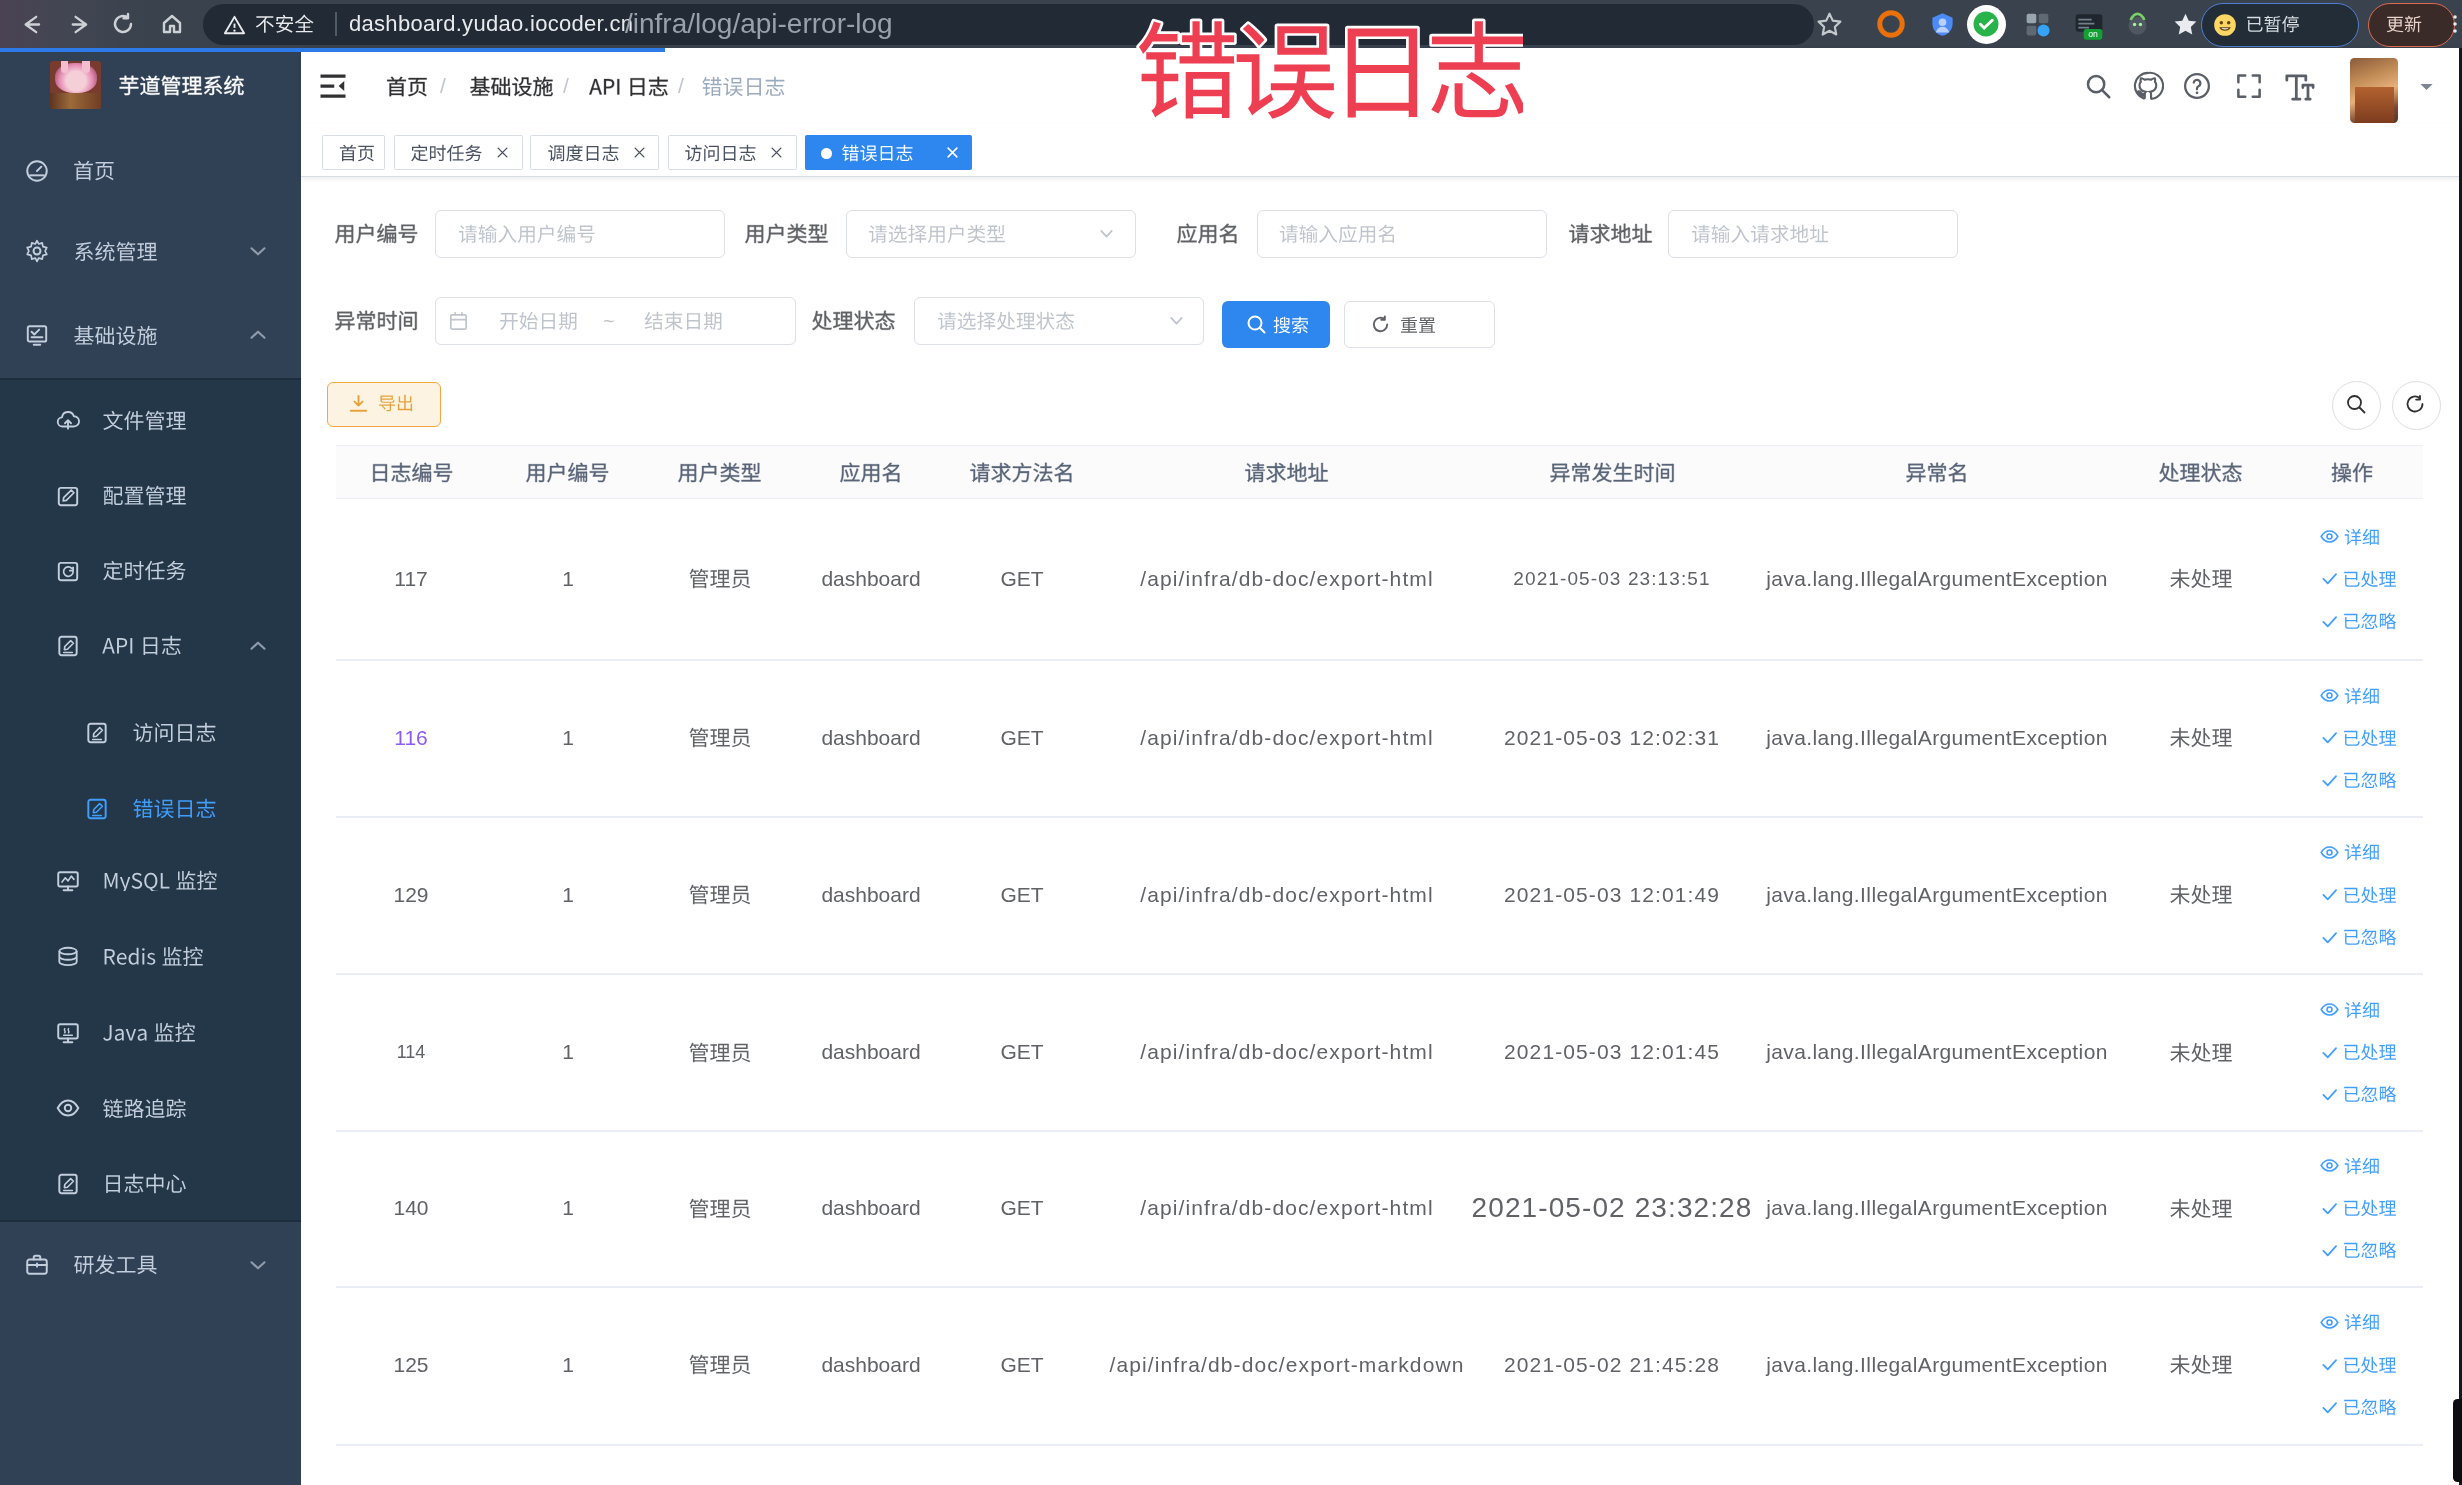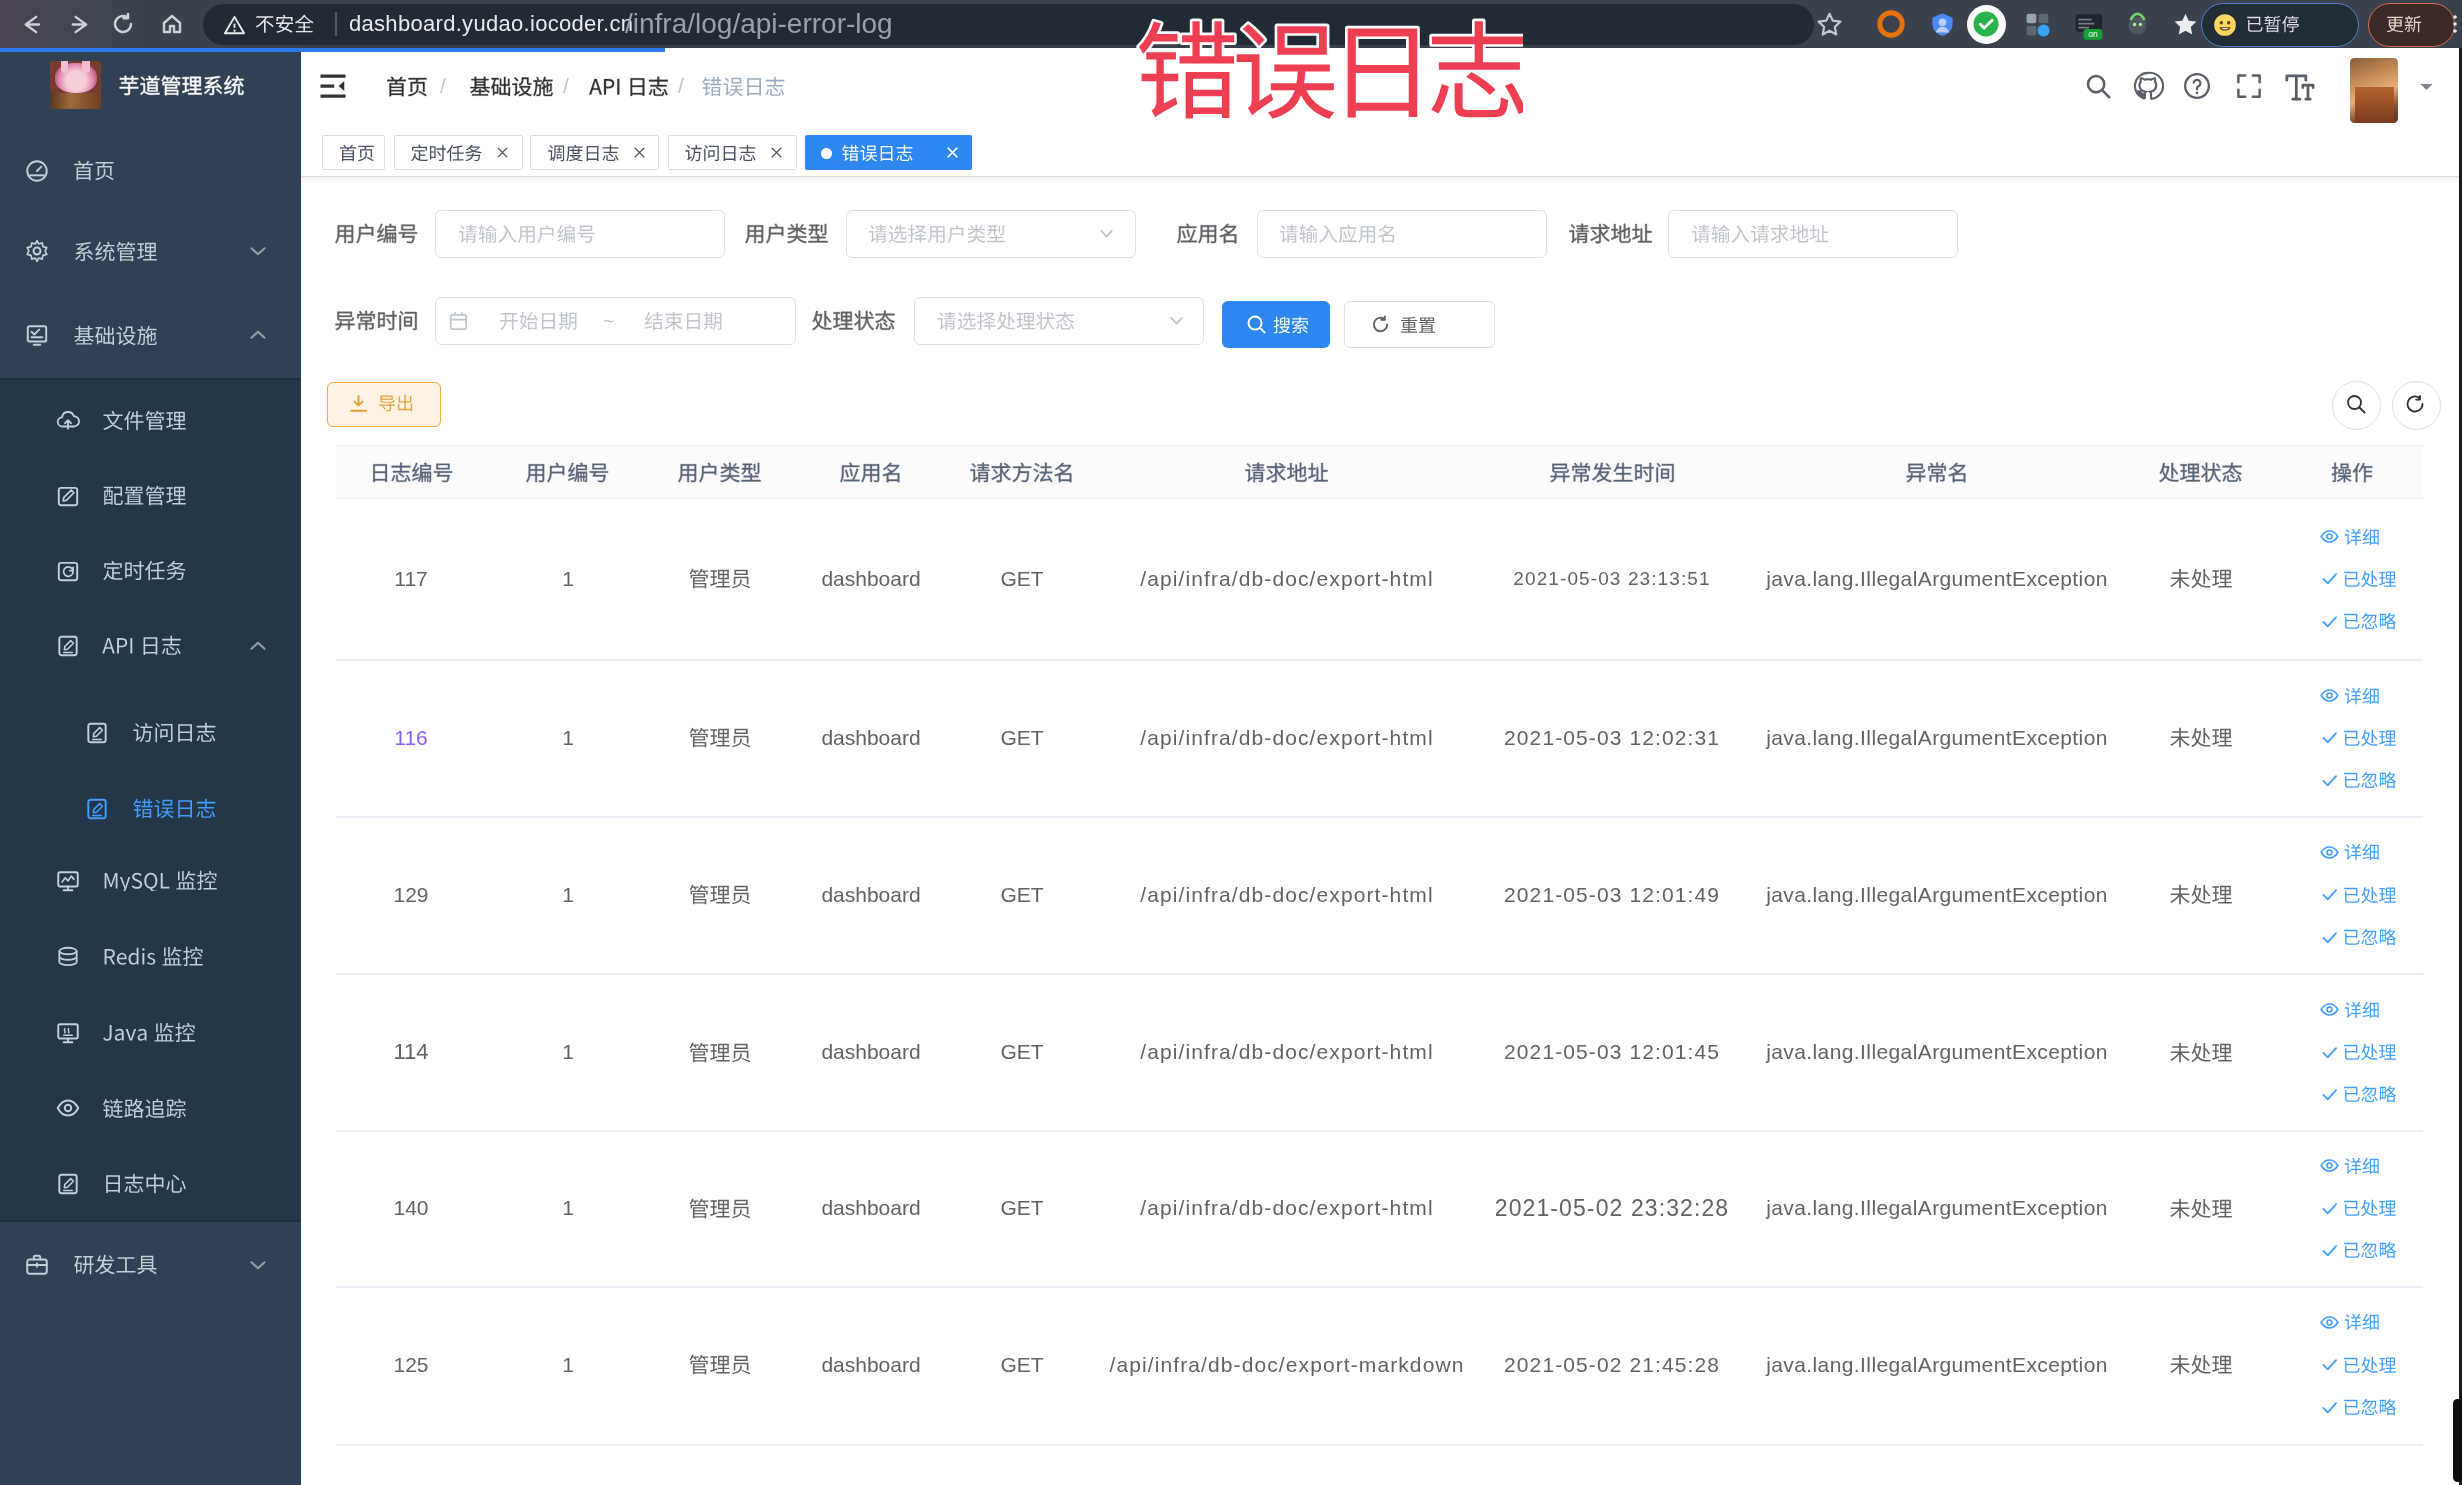--- a/index.html
+++ b/index.html
@@ -1039,21 +1039,21 @@
   </svg>
 <svg class="a" style="left:2319px;top:927px;" width="21" height="21" viewBox="0 0 24 24" fill="none">
     <path d="M5 12.5 L10 17.5 L19.5 7" stroke="#409eff" stroke-width="2" stroke-linecap="round" stroke-linejoin="round"></path>
   </svg>
 <svg class="a" style="left:2342px;top:928px;" width="55" height="18" viewBox="0 0 3000 1000" fill="#409eff">
     <use href="#g5df2" x="0" width="1000" height="1000"></use>
     <use href="#g5ffd" x="1000" width="1000" height="1000"></use>
     <use href="#g7565" x="2000" width="1000" height="1000"></use>
   </svg>
 <div class="a" style="left:336px;top:973px;width:2087px;height:1.5px;background:#ebeef5;"></div>
-<div class="a" style="left:411px;top:1039px;font-size:22px;color:#606266;font-weight:400;line-height:26px;transform:translateX(-50%);">114</div>
+<div class="a" style="left:411px;top:1039px;font-size:18px;color:#606266;font-weight:400;line-height:26px;transform:translateX(-50%);">114</div>
 <div class="a" style="left:568px;top:1039px;font-size:21px;color:#606266;font-weight:400;line-height:26px;transform:translateX(-50%);">1</div>
 <svg class="a" style="left:688px;top:1042px;" width="64" height="21" viewBox="0 0 3000 1000" fill="#606266">
     <use href="#g7ba1" x="0" width="1000" height="1000"></use>
     <use href="#g7406" x="1000" width="1000" height="1000"></use>
     <use href="#g5458" x="2000" width="1000" height="1000"></use>
   </svg>
 <div class="a" style="left:871px;top:1039px;font-size:21px;color:#606266;font-weight:400;line-height:26px;transform:translateX(-50%);">dashboard</div>
 <div class="a" style="left:1022px;top:1039px;font-size:21px;color:#606266;font-weight:400;line-height:26px;transform:translateX(-50%);">GET</div>
 <div class="a" style="left:1287px;top:1039px;font-size:21px;color:#606266;font-weight:400;line-height:26px;letter-spacing:1.1px;transform:translateX(-50%);">/api/infra/db-doc/export-html</div>
 <div class="a" style="left:1612px;top:1039px;font-size:21px;color:#606266;font-weight:400;line-height:26px;letter-spacing:1.1px;transform:translateX(-50%);">2021-05-03 12:01:45</div>
@@ -1091,21 +1091,21 @@
 <div class="a" style="left:411px;top:1195px;font-size:21px;color:#606266;font-weight:400;line-height:26px;transform:translateX(-50%);">140</div>
 <div class="a" style="left:568px;top:1195px;font-size:21px;color:#606266;font-weight:400;line-height:26px;transform:translateX(-50%);">1</div>
 <svg class="a" style="left:688px;top:1198px;" width="64" height="21" viewBox="0 0 3000 1000" fill="#606266">
     <use href="#g7ba1" x="0" width="1000" height="1000"></use>
     <use href="#g7406" x="1000" width="1000" height="1000"></use>
     <use href="#g5458" x="2000" width="1000" height="1000"></use>
   </svg>
 <div class="a" style="left:871px;top:1195px;font-size:21px;color:#606266;font-weight:400;line-height:26px;transform:translateX(-50%);">dashboard</div>
 <div class="a" style="left:1022px;top:1195px;font-size:21px;color:#606266;font-weight:400;line-height:26px;transform:translateX(-50%);">GET</div>
 <div class="a" style="left:1287px;top:1195px;font-size:21px;color:#606266;font-weight:400;line-height:26px;letter-spacing:1.1px;transform:translateX(-50%);">/api/infra/db-doc/export-html</div>
-<div class="a" style="left:1612px;top:1195px;font-size:23px;color:#606266;font-weight:400;line-height:26px;letter-spacing:1.1px;transform:translateX(-50%);">2021-05-02 23:32:28</div>
+<div class="a" style="left:1612px;top:1195px;font-size:28px;color:#606266;font-weight:400;line-height:26px;letter-spacing:1.1px;transform:translateX(-50%);">2021-05-02 23:32:28</div>
 <div class="a" style="left:1937px;top:1195px;font-size:21px;color:#606266;font-weight:400;line-height:26px;letter-spacing:0.4px;transform:translateX(-50%);">java.lang.IllegalArgumentException</div>
 <svg class="a" style="left:2169px;top:1198px;" width="64" height="21" viewBox="0 0 3000 1000" fill="#606266">
     <use href="#g672a" x="0" width="1000" height="1000"></use>
     <use href="#g5904" x="1000" width="1000" height="1000"></use>
     <use href="#g7406" x="2000" width="1000" height="1000"></use>
   </svg>
 <svg class="a" style="left:2319px;top:1155px;" width="21" height="21" viewBox="0 0 24 24" fill="none">
     <path d="M2.5 12 C5 7.8 8.5 5.8 12 5.8 s7 2 9.5 6.2 C19 16.2 15.5 18.2 12 18.2 s-7-2-9.5-6.2 Z" stroke="#409eff" stroke-width="1.8"></path>
     <circle cx="12" cy="12" r="2.8" stroke="#409eff" stroke-width="1.8"></circle>
   </svg>

